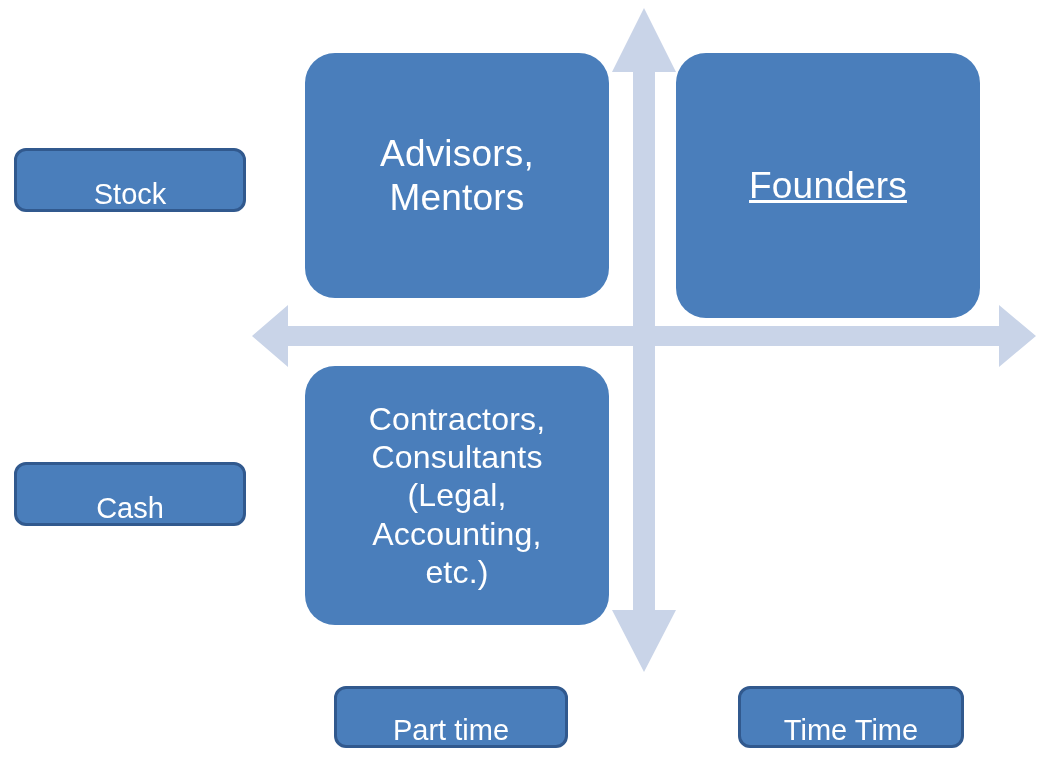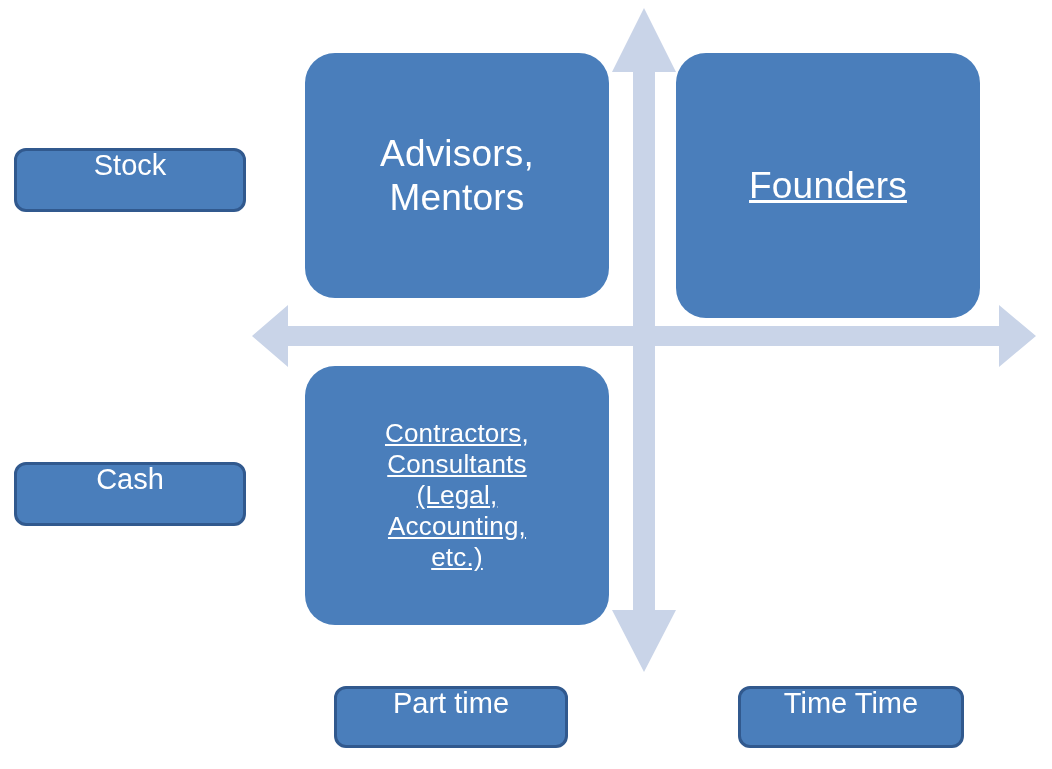--- a/index.html
+++ b/index.html
@@ -46,30 +46,30 @@
     padding: 6px 12px;
     z-index: 3;
   }
   .quadrant .qtext { white-space: pre-line; }
 
   #q-advisors   { left: 305px; top: 53px;  width: 304px; height: 245px; }
   #q-founders   { left: 676px; top: 53px;  width: 304px; height: 265px; text-decoration: underline; }
   #q-contract   { left: 305px; top: 366px; width: 304px; height: 259px; }
   #q-startup    { left: 676px; top: 366px; width: 304px; height: 259px; }
 
-  #q-contract .qtext { font-size: 26px; line-height: 1.2; text-decoration: underline; }
+  #q-contract .qtext { font-size: 32px; line-height: 1.2; }
 
   
   .pill {
     position: absolute;
     background: #4A7EBB;
     border: 3px solid #31598E;
     border-radius: 12px;
     display: flex;
-    align-items: flex-start;
+    align-items: flex-end;
     justify-content: center;
     color: #ffffff;
     font-size: 29px;
     line-height: 1;
     box-sizing: border-box;
     z-index: 4;
   }
   #pill-stock    { left: 14px;  top: 148px; width: 232px; height: 64px; }
   #pill-cash     { left: 14px;  top: 462px; width: 232px; height: 64px; }
   #pill-parttime { left: 334px; top: 686px; width: 234px; height: 62px; }

